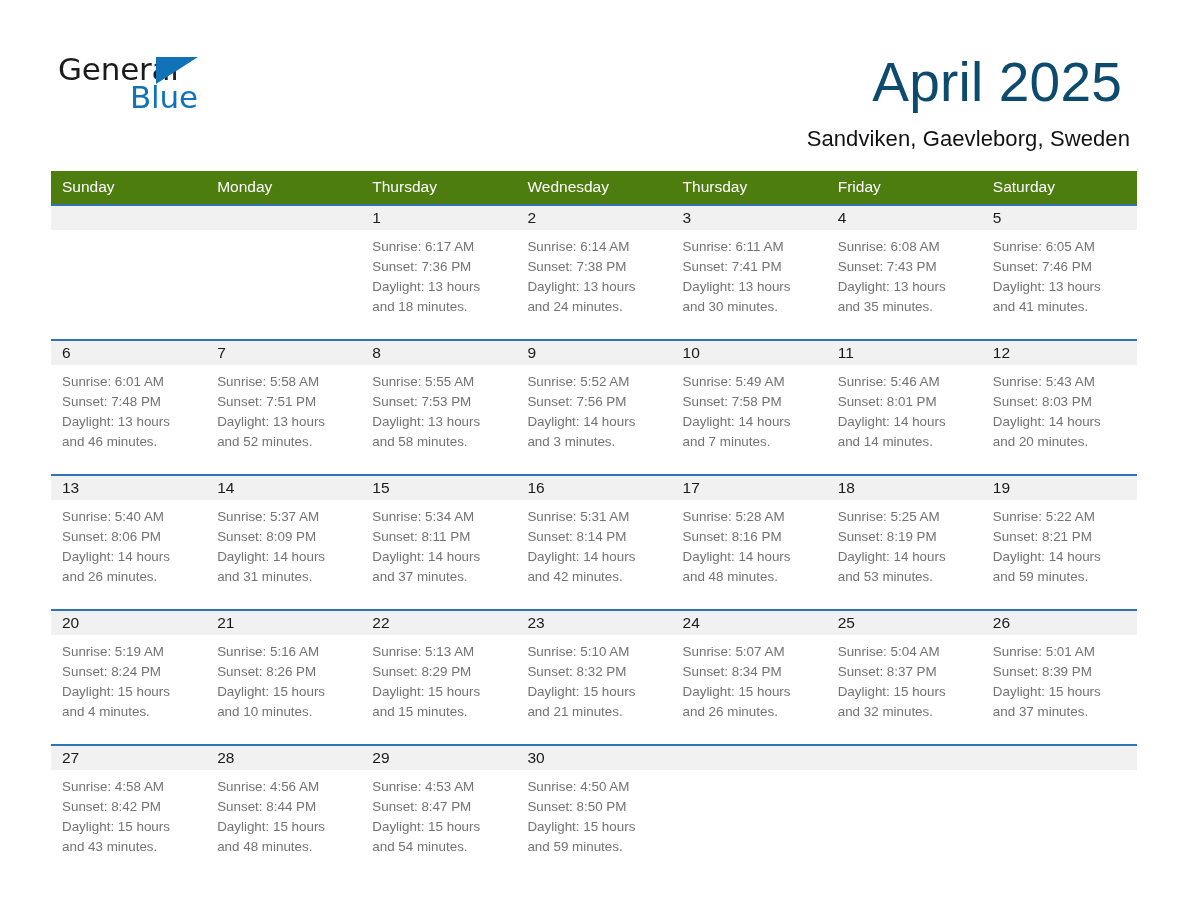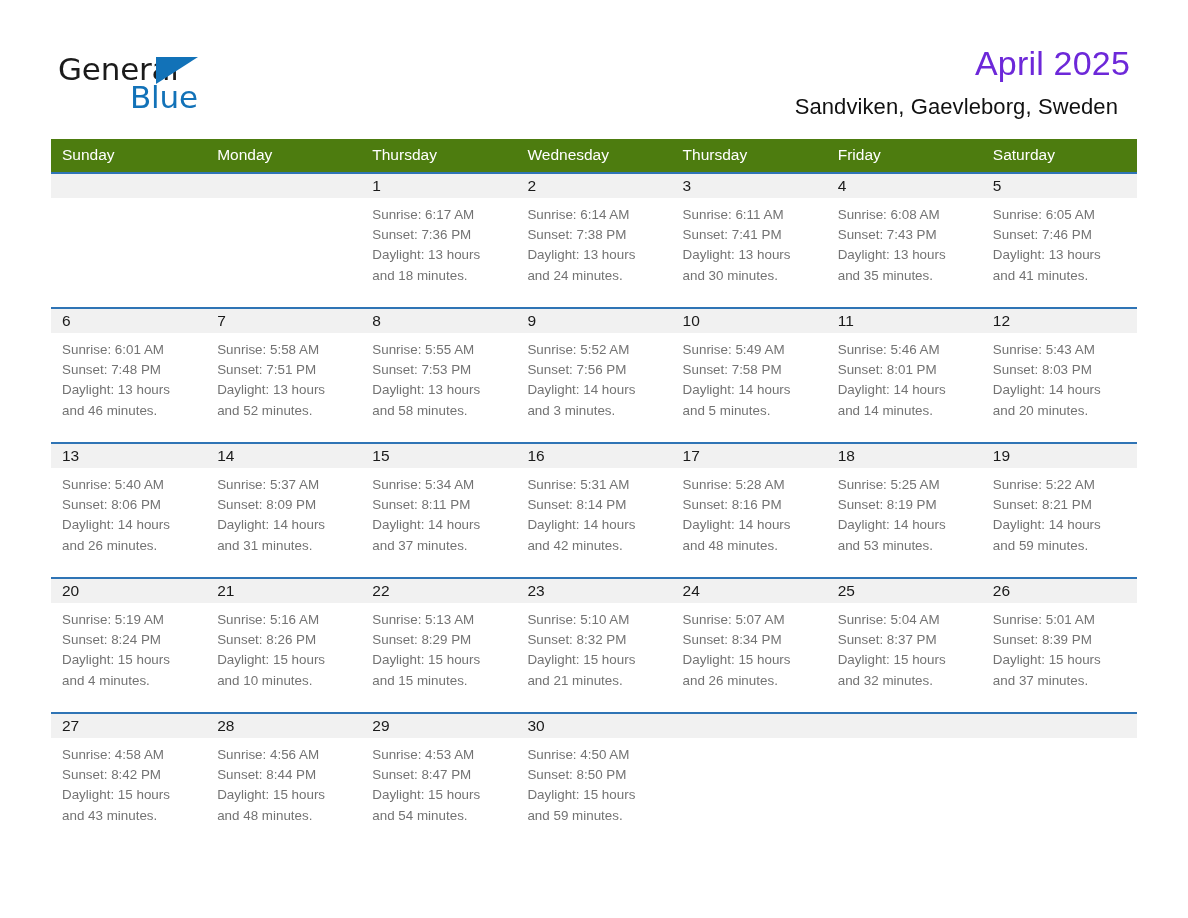--- a/index.html
+++ b/index.html
@@ -66,32 +66,32 @@
     letter-spacing: -0.2px;
     font-family: "DejaVu Sans", sans-serif;
     font-weight: 400;
   }
 
   .title-block {
     text-align: right;
     padding-top: 0;
   }
   .month-title {
-    font-size: 34px;
+    font-size: 55px;
     font-weight: 400;
-    color: #6d28d9;
+    color: #0c4a6e;
     line-height: 1.12;
     letter-spacing: 0.2px;
-    margin: 0;
+    margin: 8px;
   }
   .location-title {
     font-size: 22px;
     font-weight: 400;
     color: #111111;
-    margin: 12px 12px 0 0;
+    margin: 12px 0 0 0;
     letter-spacing: 0.1px;
   }
 
   
   .calendar {
     margin: 19px 51px 0 51px;
     width: 1086px;
     border-collapse: collapse;
     table-layout: fixed;
   }
@@ -274,21 +274,21 @@
               <div>Daylight: 14 hours</div>
               <div>and 3 minutes.</div>
             </div>
           </td>
           <td class="day-cell">
             <div class="day-number">10</div>
             <div class="day-body">
               <div>Sunrise: 5:49 AM</div>
               <div>Sunset: 7:58 PM</div>
               <div>Daylight: 14 hours</div>
-              <div>and 5 minutes.</div>
+              <div>and 7 minutes.</div>
             </div>
           </td>
           <td class="day-cell">
             <div class="day-number">11</div>
             <div class="day-body">
               <div>Sunrise: 5:46 AM</div>
               <div>Sunset: 8:01 PM</div>
               <div>Daylight: 14 hours</div>
               <div>and 14 minutes.</div>
             </div>

